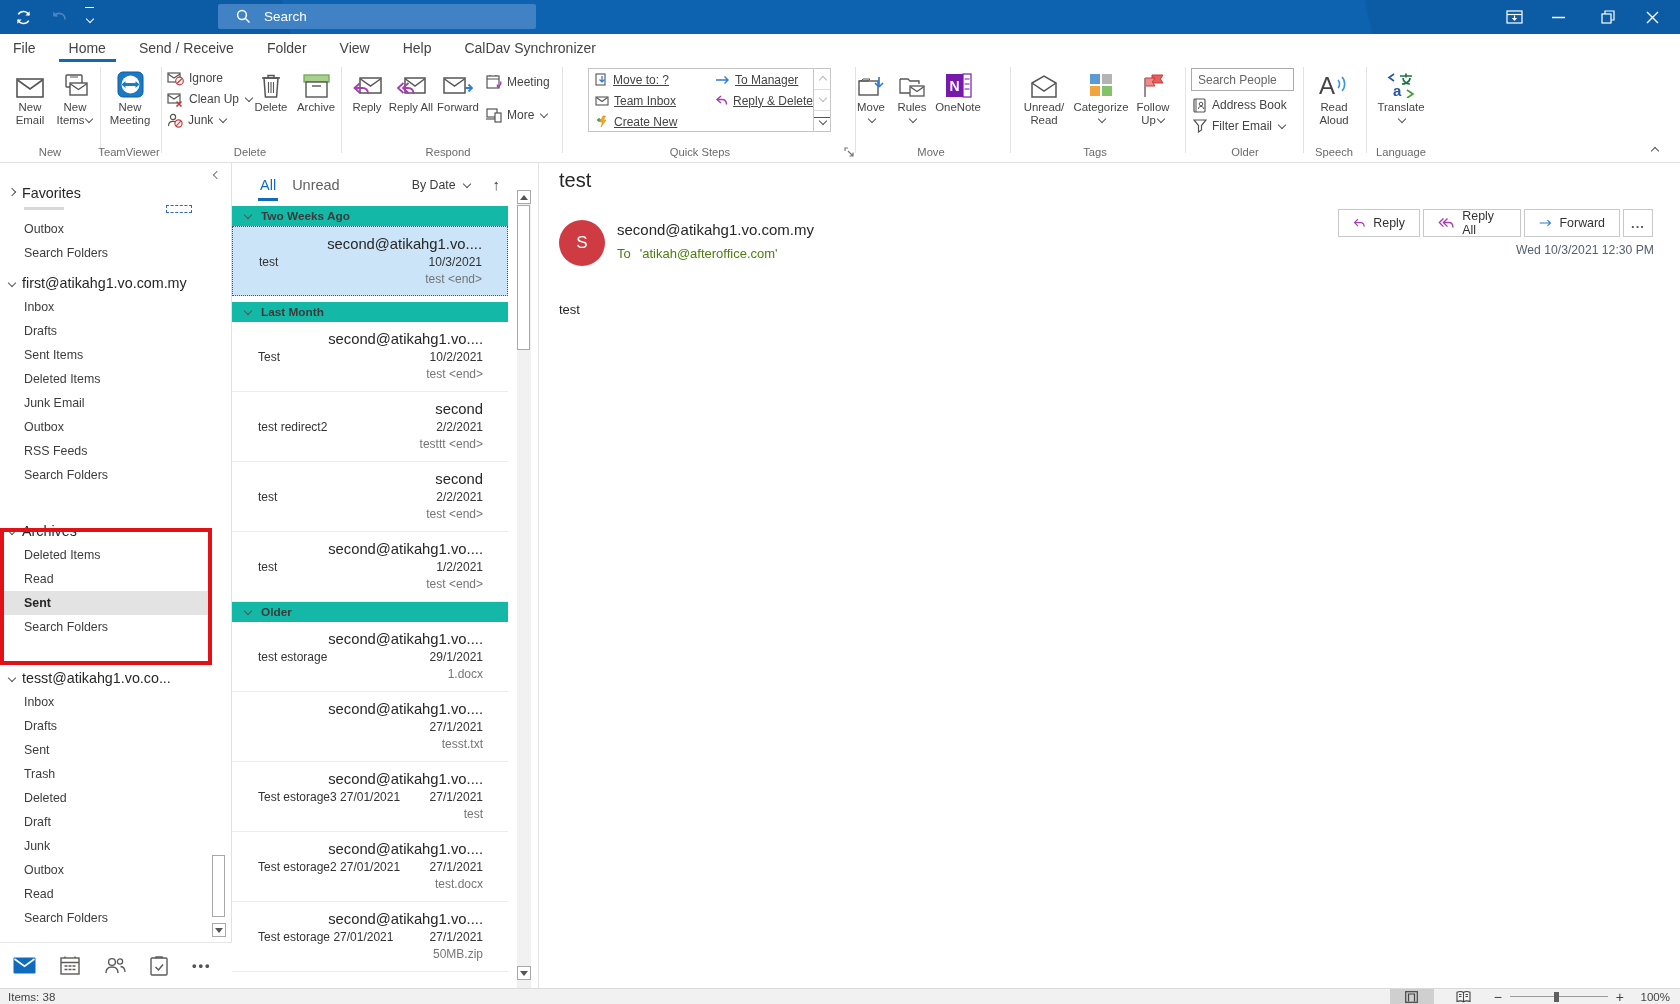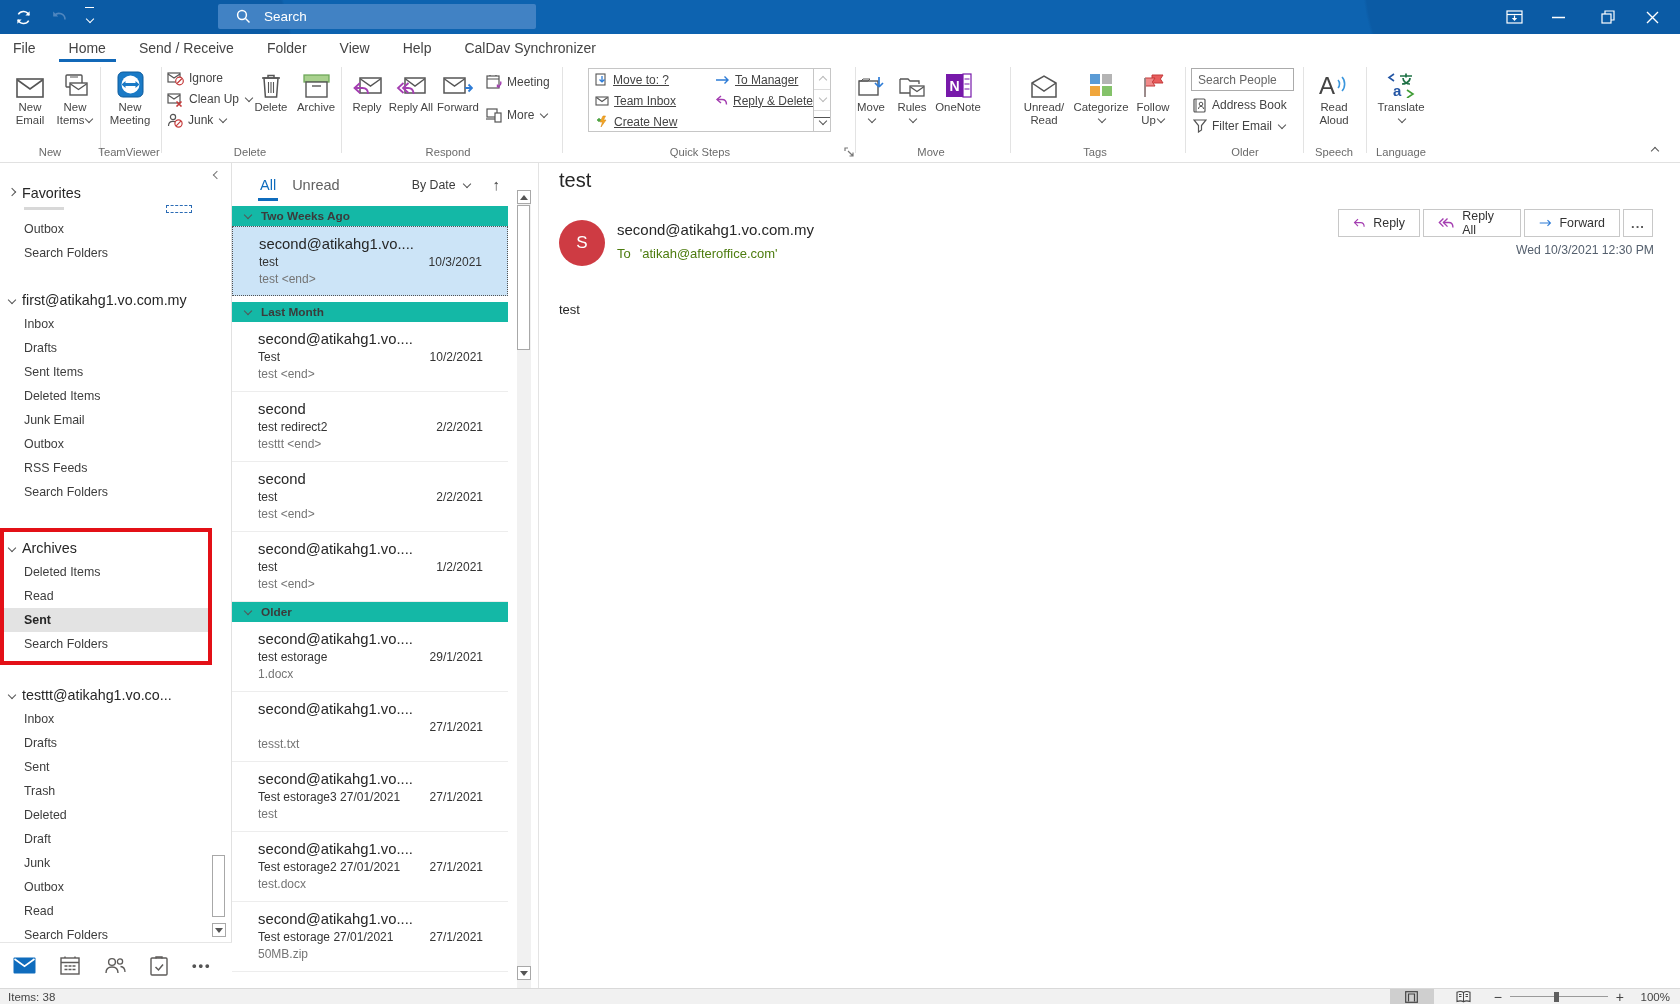--- a/index.html
+++ b/index.html
@@ -56,21 +56,21 @@
   .tri-dn{width:0;height:0;border-left:4px solid transparent;border-right:4px solid transparent;border-top:5px solid #555;}
 
   
   .navbar{position:absolute;left:0;top:942px;width:232px;height:46px;background:#fff;border-top:1px solid #e6e6e6;
     display:flex;align-items:center;gap:24px;padding-left:13px;}
   .statusbar{position:absolute;left:0;top:988px;width:1680px;height:16px;background:#f1f1f1;border-top:1px solid #d9d9d9;
     font-size:11.5px;color:#444;display:flex;align-items:center;}
   .viewbtn{height:15px;width:44px;display:flex;align-items:center;justify-content:center;}
 
   
-  .maillist{position:absolute;left:232px;top:163px;width:276px;height:825px;background:#fff;}
+  .maillist{position:absolute;left:232px;top:163px;width:276px;height:825px;background:#fff;text-align:right;}
   .listtabs{height:43px;display:flex;align-items:center;font-size:14.5px;color:#616161;position:relative;}
   .band{height:20px;background:#14b8a6;display:flex;align-items:center;gap:9px;padding-left:11px;
     font-size:11.8px;font-weight:700;color:#3b3b3b;}
   .mitem{height:70px;padding:8px 25px 0 26px;border-bottom:1px solid #ededed;background:#fff;}
   .mitem.sel{background:#cce4f7;border:1px dotted #535353;}
   .msender{font-size:14.8px;color:#262626;height:19px;line-height:19px;white-space:nowrap;overflow:hidden;}
   .msubrow{display:flex;font-size:12px;color:#333;height:17px;line-height:17px;}
   .msubrow .dt{margin-left:auto;}
   .mprev{font-size:12px;color:#757575;height:16px;line-height:16px;}
   .lscroll{position:absolute;left:517px;top:190px;width:14px;height:798px;background:#f1f1f1;}
@@ -494,21 +494,21 @@
       <div style="position:absolute;left:166px;top:0px;width:26px;height:8px;border:1px dashed #2b6cb5"></div>
     </div>
 
     <div class="srow">
         <span>Outbox</span>
       </div>
     <div class="srow">
         <span>Search Folders</span>
       </div>
 
-    <div class="shead" style="margin-top:22px">
+    <div class="shead" style="margin-top:5px">
       <span class="chv" style="margin-bottom:0"></span>
       <span>first@atikahg1.vo.com.my</span>
     </div>
     <div class="srow">
         <span>Inbox</span>
       </div>
     <div class="srow">
         <span>Drafts</span>
       </div>
     <div class="srow">
@@ -542,21 +542,21 @@
       </div>
     <div class="srow sel">
         <span>Sent</span>
       </div>
     <div class="srow">
         <span>Search Folders</span>
       </div>
 
     <div class="shead" style="margin-top:26px">
       <span class="chv" style="margin-bottom:0"></span>
-      <span>testtt@atikahg1.vo.co...</span>
+      <span>tesst@atikahg1.vo.co...</span>
     </div>
     <div class="srow">
         <span>Inbox</span>
       </div>
     <div class="srow">
         <span>Drafts</span>
       </div>
     <div class="srow">
         <span>Sent</span>
       </div>

